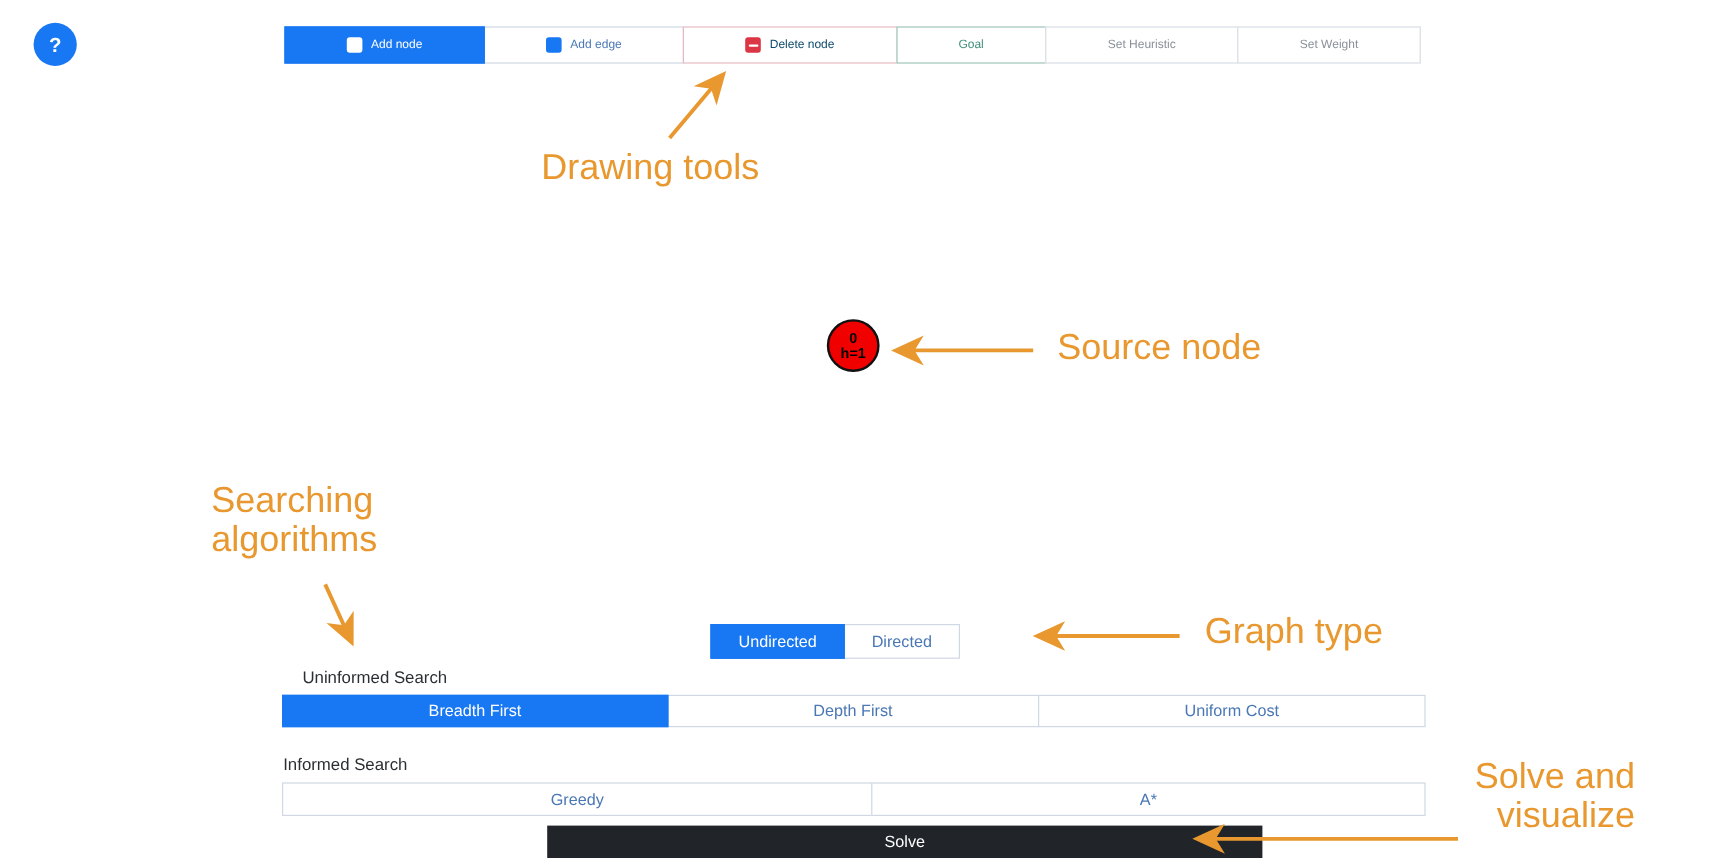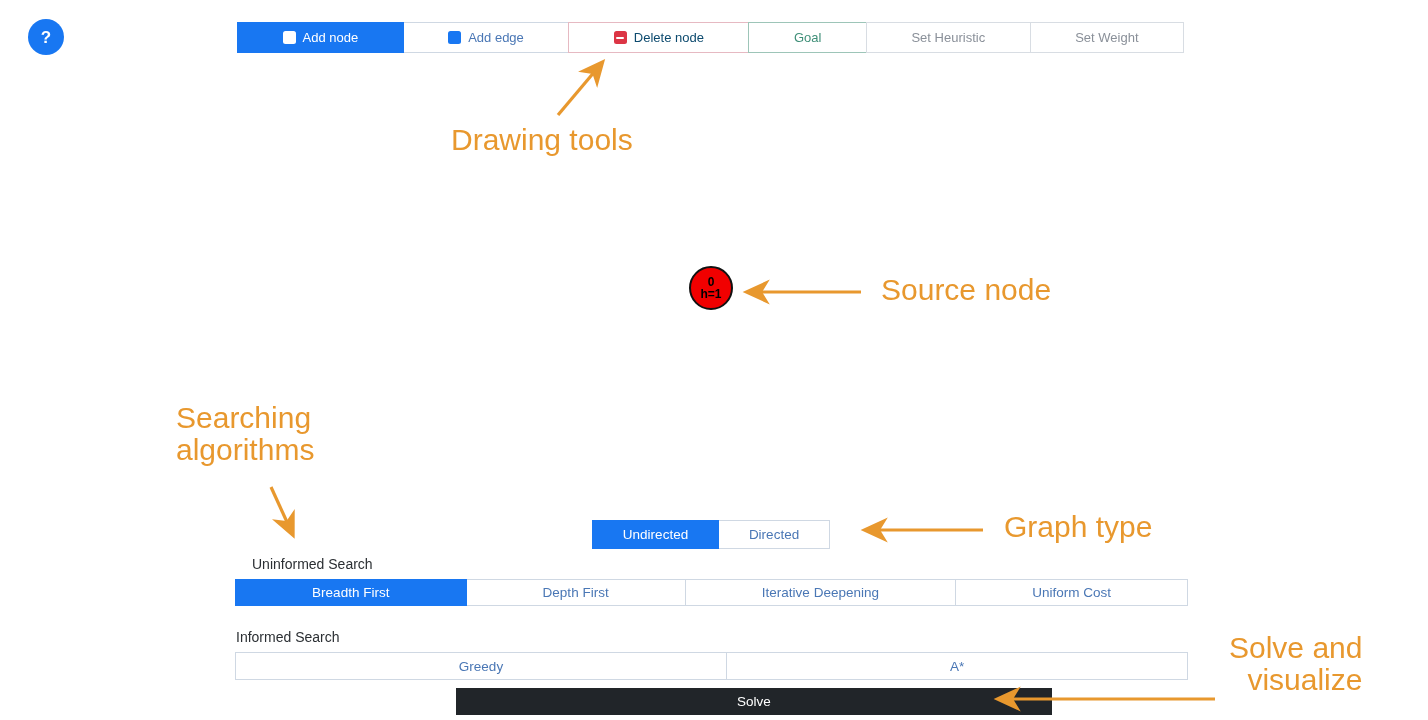--- a/index.html
+++ b/index.html
@@ -23,21 +23,21 @@
     border: none; line-height: 1;
   }
 
   
   .btn-group { display: flex; }
   .btn {
     flex: 1 1 auto;
     display: flex; align-items: center; justify-content: center;
     gap: 7px;
     height: 30px;
-    font-size: 13px;
+    font-size: 10px;
     background: #ffffff;
     border: 1px solid #cfd8e3;
     margin-left: -1px;
     cursor: pointer;
     white-space: nowrap;
     color: #4a77b5;
     font-family: "Liberation Sans", sans-serif;
     user-select: none;
   }
   .btn:first-child { margin-left: 0; }
@@ -69,21 +69,21 @@
     width: 44px; height: 44px; border-radius: 50%;
     background: #f10000; border: 2px solid #111111;
     display: flex; flex-direction: column; align-items: center; justify-content: center;
     color: #000; font-weight: bold; line-height: 1.0; cursor: pointer;
   }
   #node-source .node-id { font-size: 12px; }
   #node-source .node-h  { font-size: 12px; }
 
   
   #graph-type {
-    position: absolute; left: 592px; top: 520px; width: 238px; height: 29px;
+    position: absolute; left: 592px; top: 520px; width: 208px; height: 29px;
   }
   #graph-type .btn { height: 29px; font-size: 13.5px; }
 
   
   .section-label {
     position: absolute;
     font-size: 14px; color: #2b2f33;
     font-family: "Liberation Sans", sans-serif;
   }
   #label-uninformed { left: 252px; top: 556px; }
@@ -167,23 +167,20 @@
     </div>
   </div>
 
   <div class="section-label" id="label-uninformed">Uninformed Search</div>
   <div class="btn-group" id="uninformed-row">
     <div class="btn active">
       <span>Breadth First</span>
     </div>
     <div class="btn">
       <span>Depth First</span>
-    </div>
-    <div class="btn">
-      <span>Iterative Deepening</span>
     </div>
     <div class="btn">
       <span>Uniform Cost</span>
     </div>
   </div>
 
   <div class="section-label" id="label-informed">Informed Search</div>
   <div class="btn-group" id="informed-row">
     <div class="btn">
       <span>Greedy</span>

